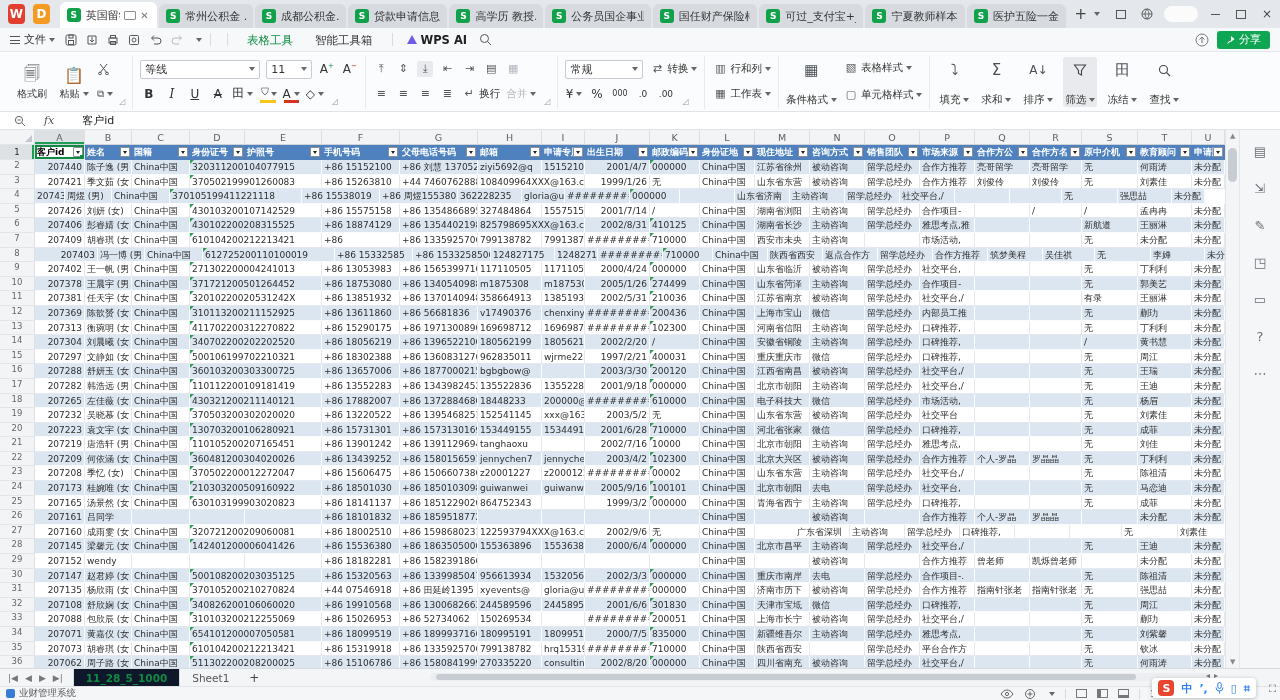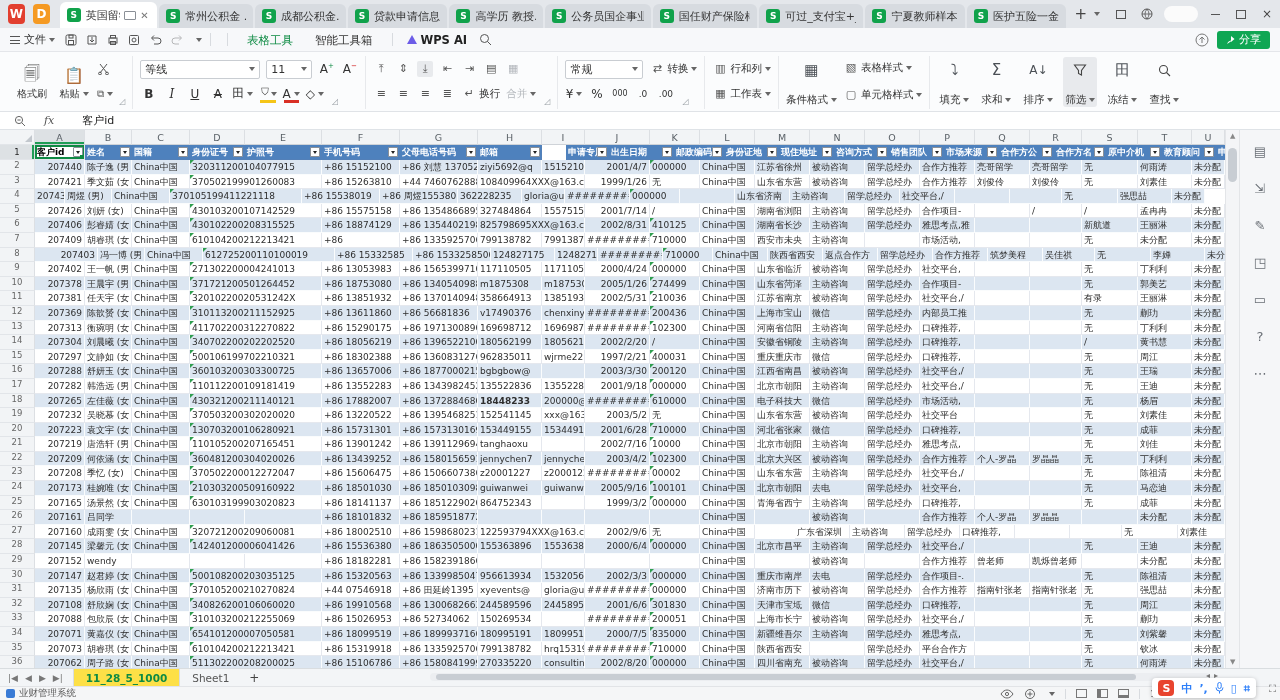--- a/index.html
+++ b/index.html
@@ -102,21 +102,21 @@
   #vscroll{position:absolute;left:1225px;top:130px;width:14px;height:538px;background:#f4f5f7;border-left:1px solid #e3e5e8;}
   #vthumb{position:absolute;left:2px;top:18px;width:9px;height:34px;background:#c8cdd3;border-radius:5px;}
   .varrow{position:absolute;left:4px;font-size:7px;color:#888;}
   #sidebar{position:absolute;left:1239px;top:130px;width:41px;height:538px;background:#f5f6f8;border-left:1px solid #e3e5e8;display:flex;flex-direction:column;align-items:center;padding-top:14px;gap:22px;}
   .sideico{font-size:13px;color:#6a6f76;}
 
   
   #sheetbar{position:absolute;left:0;top:668px;width:1280px;height:18px;background:#f3f5f7;border-top:1px solid #d9dde0;display:flex;align-items:center;font-size:10px;color:#555;}
   #navarrows{display:flex;gap:7px;margin-left:8px;color:#777;font-size:9px;}
   .stab{height:18px;display:flex;align-items:center;padding:0 12px;font-size:10.5px;}
-  .stab.active{background:#fde047;color:#0e8a43;font-weight:bold;border-left:1px solid #d9dde0;border-right:1px solid #d9dde0;}
+  .stab.active{background:#0f172a;color:#0e8a43;font-weight:bold;border-left:1px solid #d9dde0;border-right:1px solid #d9dde0;}
   #addsheet{margin-left:8px;font-size:12px;color:#444;}
   #hscroll{position:absolute;left:430px;top:673px;width:780px;height:8px;background:#eceef1;border-radius:4px;}
   #hthumb{position:absolute;left:6px;top:1px;width:700px;height:6px;background:#c8cdd3;border-radius:3px;}
   #hsarrows{position:absolute;right:58px;top:671px;font-size:8px;color:#777;letter-spacing:4px;}
 
   
   #statusbar{position:absolute;left:0;top:686px;width:1280px;height:14px;background:#f5f6f7;border-top:1px solid #e2e4e7;display:flex;align-items:center;font-size:9.5px;color:#555;}
   #statusapp{display:flex;align-items:center;gap:4px;margin-left:6px;}
   #statusapp .appico{width:9px;height:9px;background:#3a7bd5;border-radius:2px;}
   #status-right{margin-left:auto;display:flex;align-items:center;gap:10px;margin-right:64px;}
@@ -476,21 +476,21 @@
       <div class="grow hdr1">
         <div class="gutter selgut" style="height: 15px;">1</div>
         <div class="gcell a1sel" style="width: 50px;">客户id<div class="filtbtn"></div><div class="fillhandle"></div></div>
         <div class="gcell" style="width: 47px;">姓名<div class="filtbtn"></div></div>
         <div class="gcell" style="width: 58px;">国籍<div class="filtbtn"></div></div>
         <div class="gcell" style="width: 55px;">身份证号<div class="filtbtn"></div></div>
         <div class="gcell" style="width: 77px;">护照号<div class="filtbtn"></div></div>
         <div class="gcell" style="width: 78px;">手机号码<div class="filtbtn"></div></div>
         <div class="gcell" style="width: 78px;">父母电话号码<div class="filtbtn"></div></div>
         <div class="gcell" style="width: 64px;">邮箱<div class="filtbtn"></div></div>
-        <div class="gcell" style="width: 43px; margin-left: 24px;">申请专用<div class="filtbtn"></div></div>
+        <div class="gcell" style="width: 43px;">申请专用<div class="filtbtn"></div></div>
         <div class="gcell" style="width: 65px;">出生日期<div class="filtbtn"></div></div>
         <div class="gcell" style="width: 50px;">邮政编码<div class="filtbtn"></div></div>
         <div class="gcell" style="width: 55px;">身份证地<div class="filtbtn"></div></div>
         <div class="gcell" style="width: 55px;">现住地址<div class="filtbtn"></div></div>
         <div class="gcell" style="width: 55px;">咨询方式<div class="filtbtn"></div></div>
         <div class="gcell" style="width: 55px;">销售团队<div class="filtbtn"></div></div>
         <div class="gcell" style="width: 55px;">市场来源<div class="filtbtn"></div></div>
         <div class="gcell" style="width: 55px;">合作方公<div class="filtbtn"></div></div>
         <div class="gcell" style="width: 52px;">合作方名<div class="filtbtn"></div></div>
         <div class="gcell" style="width: 56px;">原中介机<div class="filtbtn"></div></div>
@@ -864,21 +864,21 @@
         <div class="gcell" style="width: 33px;">未分配</div>
       </div>
       <div class="grow band">
         <div class="gutter">18</div>
         <div class="gcell c-r" style="width: 50px;">207265</div>
         <div class="gcell" style="width: 47px;">左佳薇 (女</div>
         <div class="gcell" style="width: 58px;">China中国</div>
         <div class="gcell tri" style="width: 132px;">430321200211140121</div>
         <div class="gcell" style="width: 78px;">+86 17882007</div>
         <div class="gcell" style="width: 78px;">+86 1372884680</div>
-        <div class="gcell" style="width: 64px; font-weight: bold;">18448233</div>
+        <div class="gcell" style="width: 64px;">18448233</div>
         <div class="gcell" style="width: 43px;">200000@qq</div>
         <div class="gcell c-r" style="width: 65px;">#########</div>
         <div class="gcell tri" style="width: 50px;">610000</div>
         <div class="gcell" style="width: 55px;">China中国</div>
         <div class="gcell" style="width: 55px;">电子科技大</div>
         <div class="gcell" style="width: 55px;">微信</div>
         <div class="gcell" style="width: 55px;">留学总经办</div>
         <div class="gcell" style="width: 55px;">市场活动,</div>
         <div class="gcell" style="width: 55px;"></div>
         <div class="gcell" style="width: 52px;"></div>

